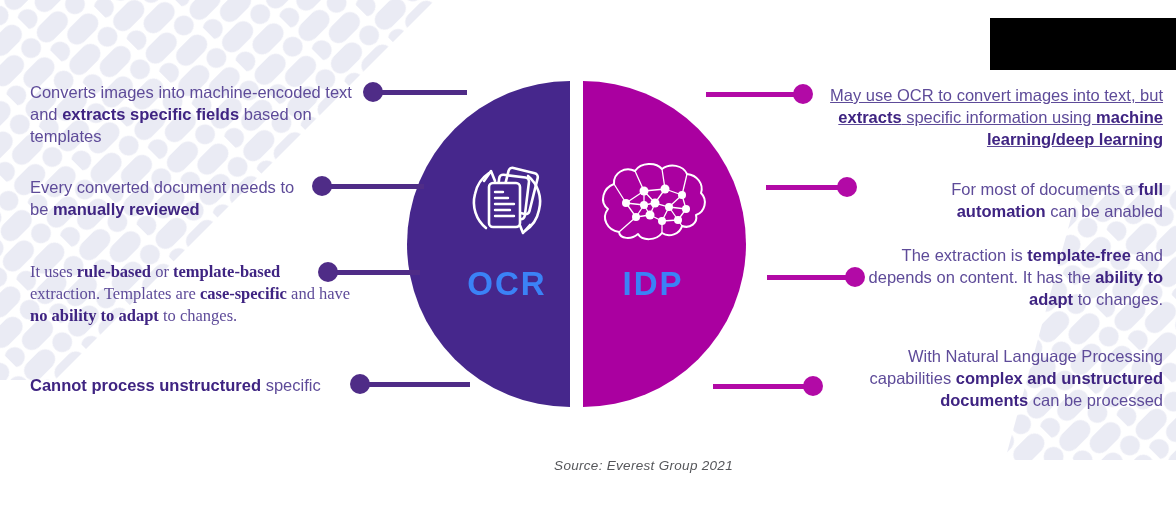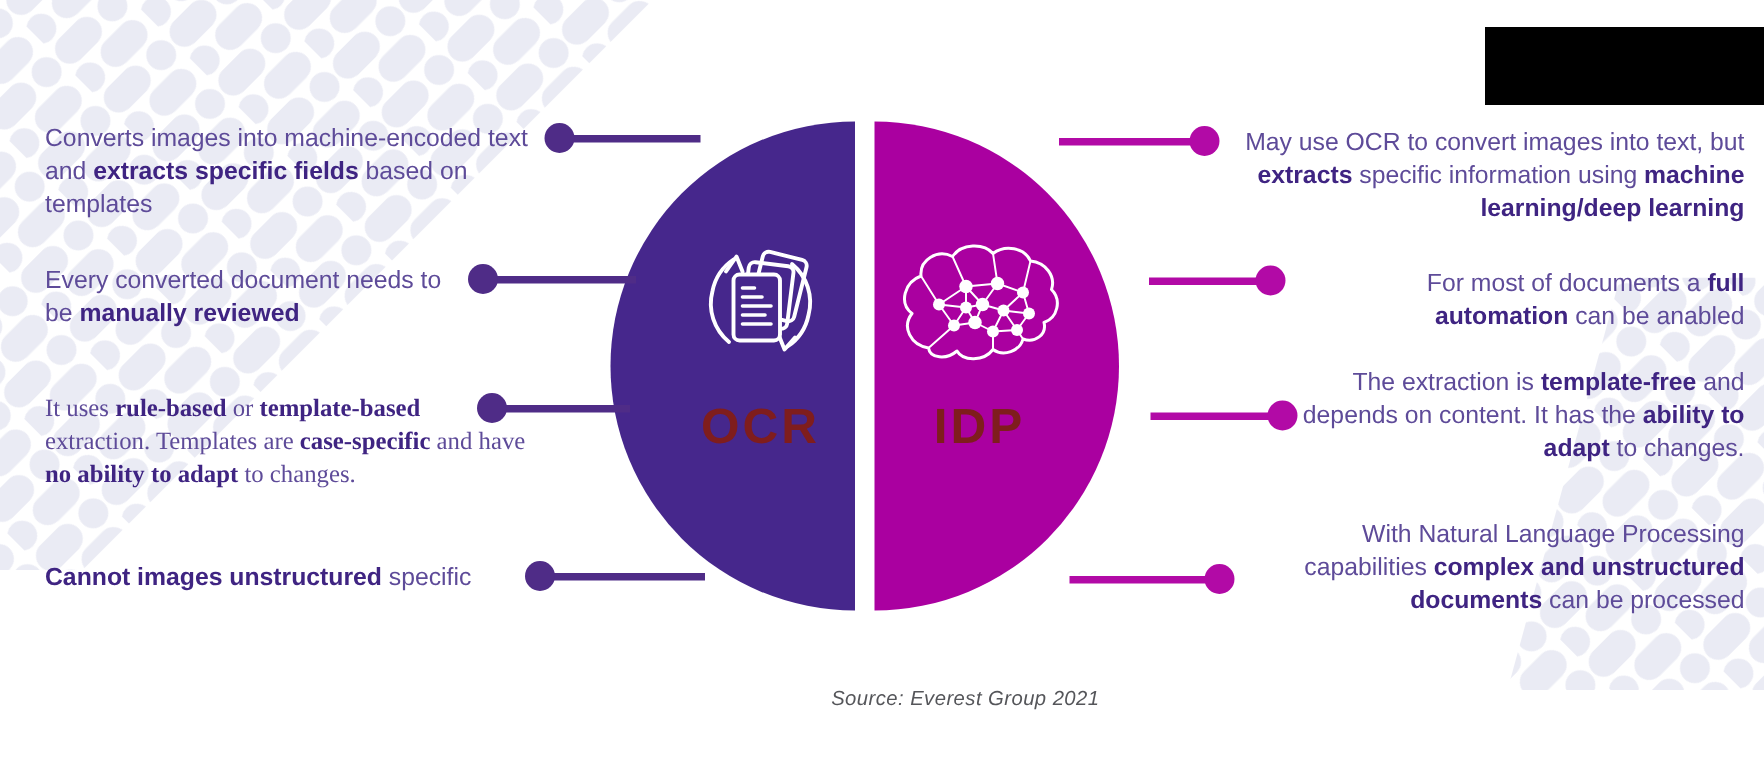--- a/index.html
+++ b/index.html
@@ -9,41 +9,41 @@
   }
   
   .pattern-svg{position:absolute;left:0;top:0;z-index:0;}
   
   .redact{position:absolute;left:990px;top:18px;width:186px;height:52px;background:var(--redaction-fill);z-index:5;}
   
   .half{position:absolute;top:81px;width:163px;height:326px;z-index:2;}
   .half.ocr{left:407px;border-radius:163px 0 0 163px;background:var(--ocr-purple);}
   .half.idp{left:583px;border-radius:0 163px 163px 0;background:var(--idp-magenta);}
   .center-label{
-    position:absolute;z-index:3;color:#7f1d1d;font-weight:bold;font-size:33px;
+    position:absolute;z-index:3;color:#3b82f6;font-weight:bold;font-size:33px;
     letter-spacing:2px;text-align:center;width:160px;
   }
   .center-label.ocr{left:427px;top:265px;}
   .center-label.idp{left:573px;top:265px;}
   .center-icon{position:absolute;z-index:3;}
   .icon-ocr{left:462px;top:157px;}
   .icon-idp{left:597px;top:162px;}
   
   .point{
     position:absolute;z-index:4;font-size:16.5px;line-height:22px;
     color:var(--text-regular);
   }
   .point .b{font-weight:bold;color:var(--text-emphasis);}
   .point.side-left{left:14px;text-align:left;margin-left:16px;}
   .point.side-right{right:13px;text-align:right;}
   .p-l1{top:81px;width:336px;}
   .p-l2{top:176px;width:282px;}
   .p-l3{top:261px;width:322px;font-family:Liberation Serif, serif;}
   .p-l4{top:374px;width:348px;}
-  .p-r1{top:84px;width:352px;}
+  .p-r1{top:84px;width:352px;text-decoration:underline;}
   .p-r2{top:178px;width:236px;}
   .p-r3{top:244px;width:296px;}
   .p-r4{top:345px;width:334px;}
   
   .conn{position:absolute;height:5px;z-index:3;}
   .conn.left{background:var(--ocr-connector);}
   .conn.right{background:var(--idp-connector);}
   .conn .dot{
     position:absolute;width:20px;height:20px;border-radius:50%;top:-7.5px;display:block;
   }
@@ -141,21 +141,21 @@
       <circle cx="81" cy="58" r="4"></circle>
     </g>
   </svg>
 
   <div class="center-label ocr">OCR</div>
   <div class="center-label idp">IDP</div>
 
   <div class="point side-left p-l1"><span>Converts images into machine-encoded text and </span><span class="b">extracts specific fields</span><span> based on templates</span></div>
   <div class="point side-left p-l2"><span>Every converted document needs to be </span><span class="b">manually reviewed</span></div>
   <div class="point side-left p-l3"><span>It uses </span><span class="b">rule-based</span><span> or </span><span class="b">template-based</span><span> extraction. Templates are </span><span class="b">case-specific</span><span> and have </span><span class="b">no ability to adapt</span><span> to changes.</span></div>
-  <div class="point side-left p-l4"><span class="b">Cannot images unstructured</span><span> specific</span></div>
+  <div class="point side-left p-l4"><span class="b">Cannot process unstructured</span><span> specific</span></div>
 
   <div class="point side-right p-r1"><span>May use OCR to convert images into text, but </span><span class="b">extracts</span><span> specific information using </span><span class="b">machine learning/deep learning</span></div>
   <div class="point side-right p-r2"><span>For most of documents a </span><span class="b">full automation</span><span> can be anabled</span></div>
   <div class="point side-right p-r3"><span>The extraction is </span><span class="b">template-free</span><span> and depends on content. It has the </span><span class="b">ability to adapt</span><span> to changes.</span></div>
   <div class="point side-right p-r4"><span>With Natural Language Processing capabilities </span><span class="b">complex and unstructured documents</span><span> can be processed</span></div>
 
   <div class="conn left c-l1">
       <i class="dot"></i>
     </div>
   <div class="conn left c-l2">

